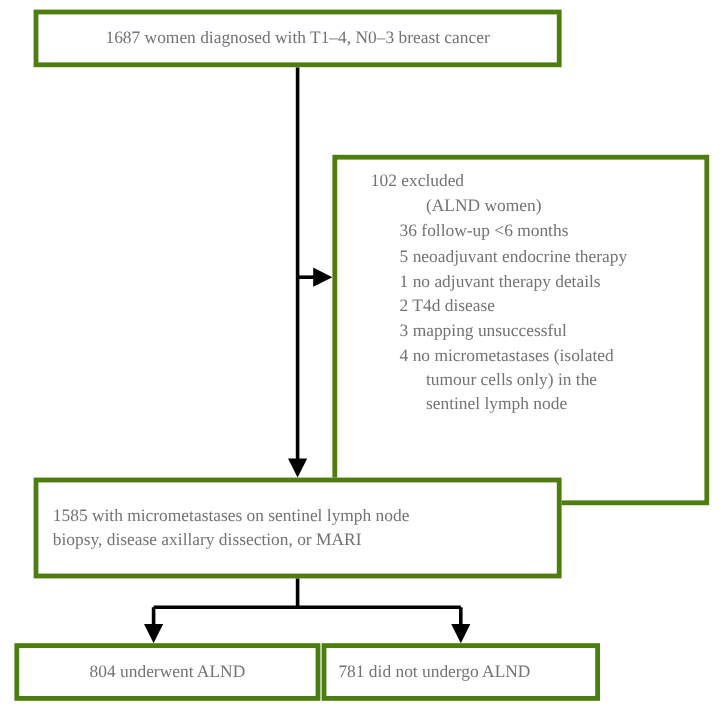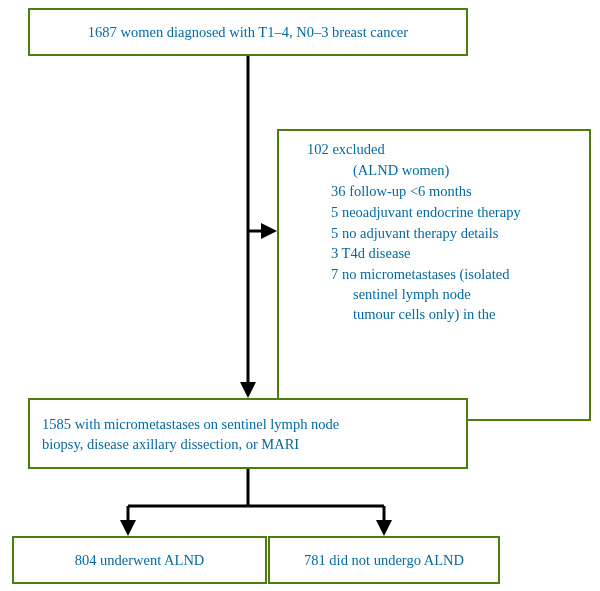--- a/index.html
+++ b/index.html
@@ -12,25 +12,25 @@
     width: 600px;
     height: 591px;
     background: #ffffff;
     font-family: "Liberation Serif", serif;
     color: #000000;
     overflow: hidden;
   }
   .box {
     position: absolute;
     box-sizing: border-box;
-    border: 2px solid #4d7c0f;
+    border: 4px solid #4d7c0f;
     background: #ffffff;
     font-size: 14.5px;
     line-height: 1.38;
-    color: #0369a1;
+    color: #737373;
   }
   .box-pad {
     padding: 8px 10px;
   }
 
   
   #box-top {
     left: 28px;
     top: 8px;
     width: 440px;
@@ -44,21 +44,21 @@
     left: 277px;
     top: 85px;
     width: 314px;
     height: 292px;
     margin-top: 44px;
   }
   #box-mid {
     left: 28px;
     top: 398px;
     width: 440px;
-    height: 71px;
+    height: 84px;
     display: flex;
     align-items: center;
   }
   #box-mid .inner {
     padding: 0 12px;
     text-align: left;
   }
   #box-left {
     left: 12px;
     top: 536px;
@@ -69,21 +69,21 @@
     justify-content: center;
     text-align: center;
   }
   #box-right {
     left: 268px;
     top: 536px;
     width: 232px;
     height: 48px;
     display: flex;
     align-items: center;
-    justify-content: center;
+    justify-content: flex-start;
     text-align: center;
   }
 
   
   .excl-head {
     margin: 0 0 2px 0;
     padding-left: 18px;
     font-size: 14.5px;
   }
   ul.excl-list {
@@ -147,29 +147,32 @@
       <li>
         <span class="cont">(ALND women)</span>
       </li>
       <li>
         <span>36 follow-up &lt;6 months</span>
       </li>
       <li>
         <span>5 neoadjuvant endocrine therapy</span>
       </li>
       <li>
-        <span>5 no adjuvant therapy details</span>
+        <span>1 no adjuvant therapy details</span>
       </li>
       <li>
-        <span>3 T4d disease</span>
+        <span>2 T4d disease</span>
       </li>
       <li>
-        <span>7 no micrometastases (isolated</span>
+        <span>3 mapping unsuccessful</span>
+      </li>
+      <li>
+        <span>4 no micrometastases (isolated</span>
+        <span class="cont">tumour cells only) in the</span>
         <span class="cont">sentinel lymph node</span>
-        <span class="cont">tumour cells only) in the</span>
       </li>
     </ul>
   </div>
 
   <div class="box" id="box-mid">
     <div class="inner">
       <div>1585 with micrometastases on sentinel lymph node</div>
       <div>biopsy, disease axillary dissection, or MARI</div>
     </div>
   </div>

